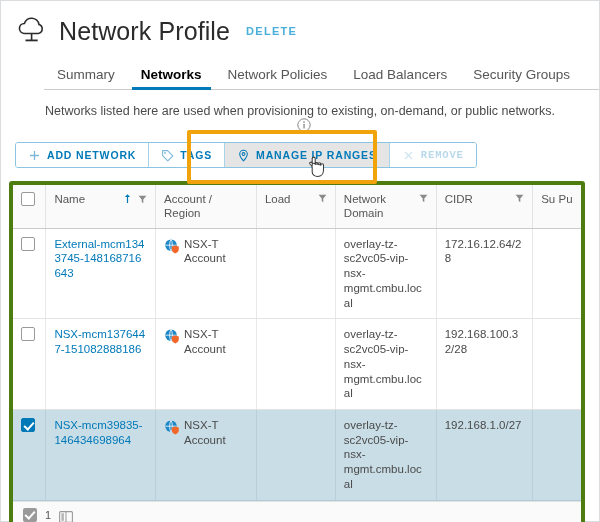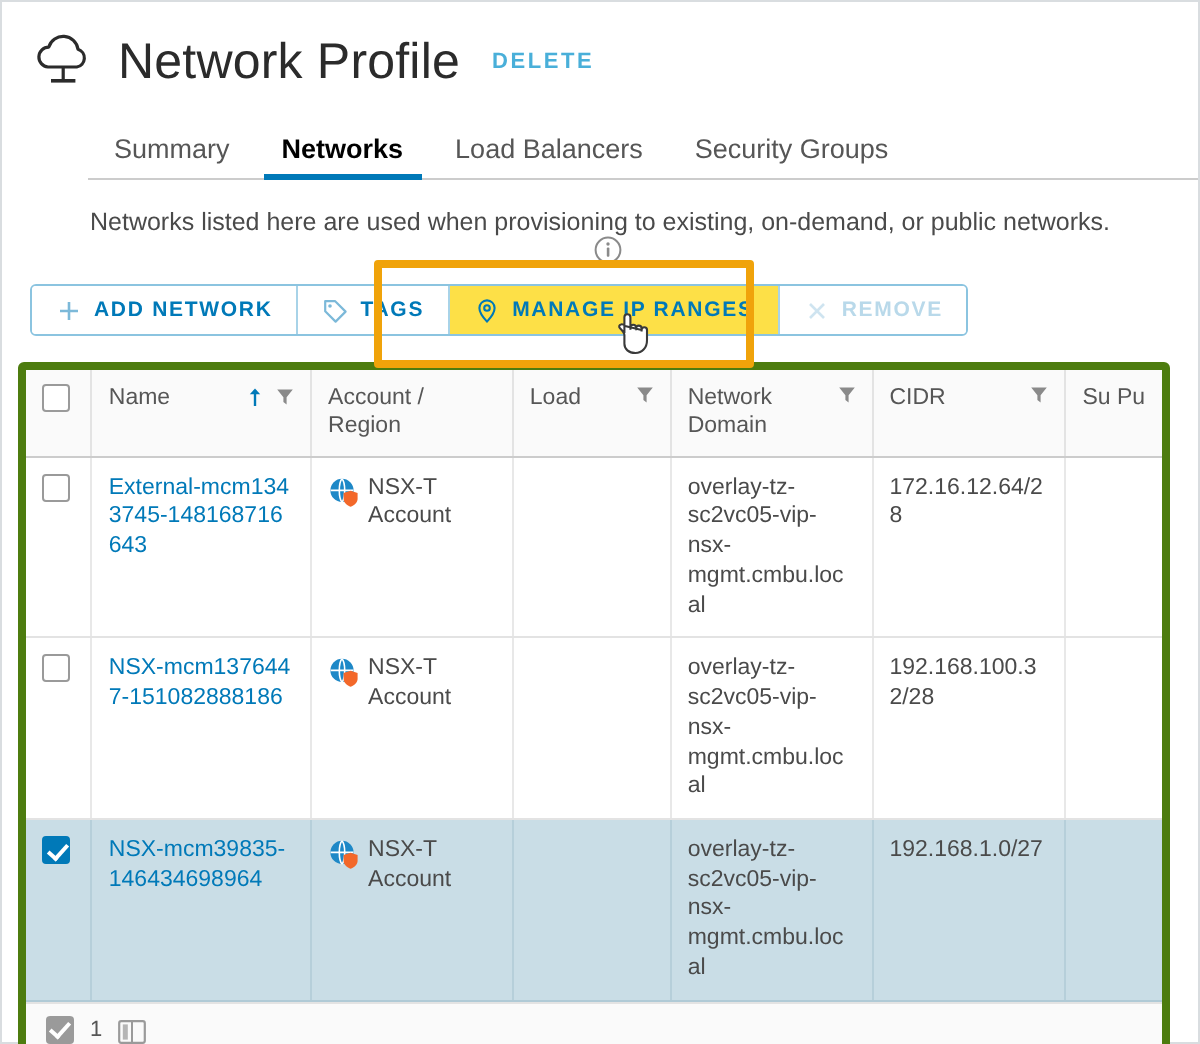--- a/index.html
+++ b/index.html
@@ -99,22 +99,22 @@
     font-weight: 600;
     letter-spacing: 0.85px;
     color: #0079b8;
     background: #fff;
     border-right: 1px solid #a8d3e8;
     cursor: pointer;
     white-space: nowrap;
     height: 100%;
   }
   .tb-btn:last-child { border-right: none; }
-  .tb-btn.hovered { background: #fde047; }
-  .tb-btn.disabled { color: #b9d9ea; cursor: default; }
+  .tb-btn.hovered { background: #e5e5e5; }
+  .tb-btn.disabled { color: #b9d9ea; cursor: default; font-family: Liberation Mono, monospace; }
   .tb-ico { width: 13px; height: 13px; flex: none; display: block; }
 
   
   .annotation {
     position: absolute;
     left: 186px; top: -12px;
     width: 190px; height: 54px;
     border: 4px solid #f0a30a;
     border-radius: 2px;
     pointer-events: none;
@@ -249,20 +249,21 @@
         <line x1="10.5" y1="24.4" x2="22.7" y2="24.4" stroke="#2b2b2b" stroke-width="1.8"></line>
       </svg>
     </span>
     <span class="page-title">Network Profile</span>
     <span class="delete-link">DELETE</span>
   </div>
 
   <div class="tabs">
     <div class="tab">Summary</div>
     <div class="tab active">Networks</div>
+    <div class="tab">Network Policies</div>
     <div class="tab">Load Balancers</div>
     <div class="tab">Security Groups</div>
   </div>
 
   <div class="desc-row">
     <span class="desc-text">Networks listed here are used when provisioning to existing, on-demand, or public networks.</span>
     <span class="info-icon">
       <svg viewBox="0 0 14 14" width="14" height="14">
         <circle cx="7" cy="7" r="6.2" fill="none" stroke="#8a8a8a" stroke-width="1"></circle>
         <circle cx="7" cy="4" r="0.85" fill="#8a8a8a"></circle>

